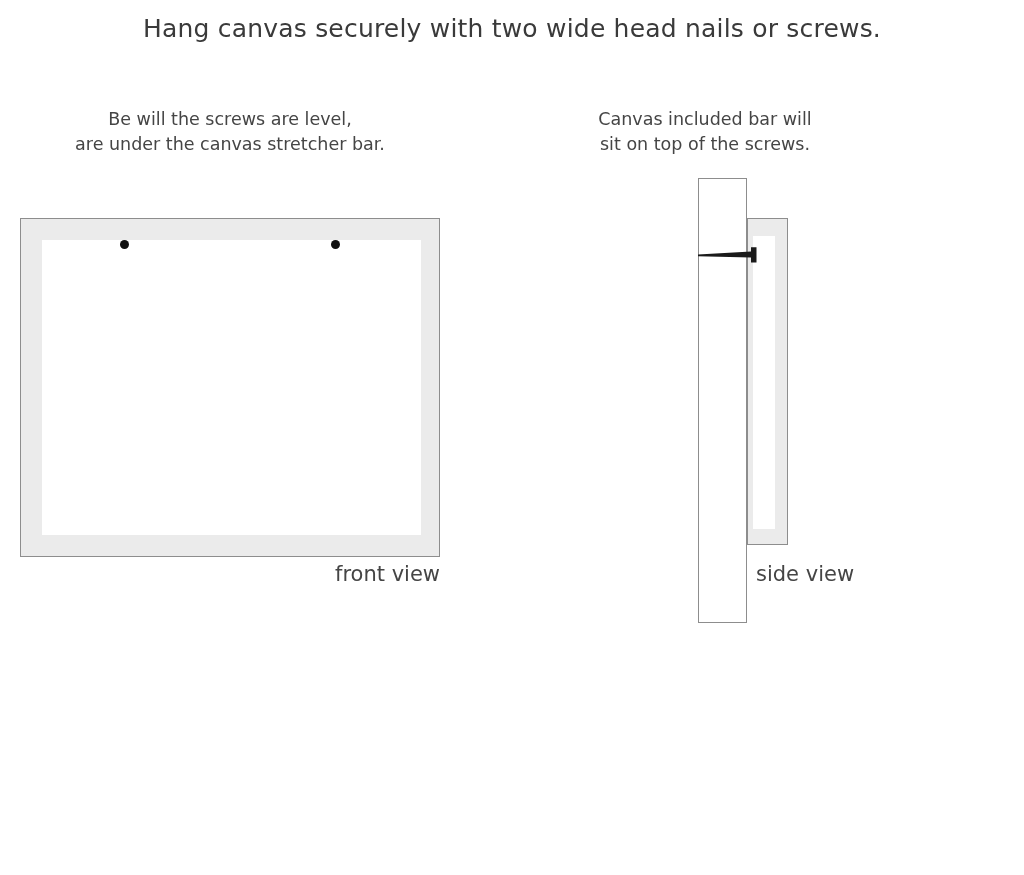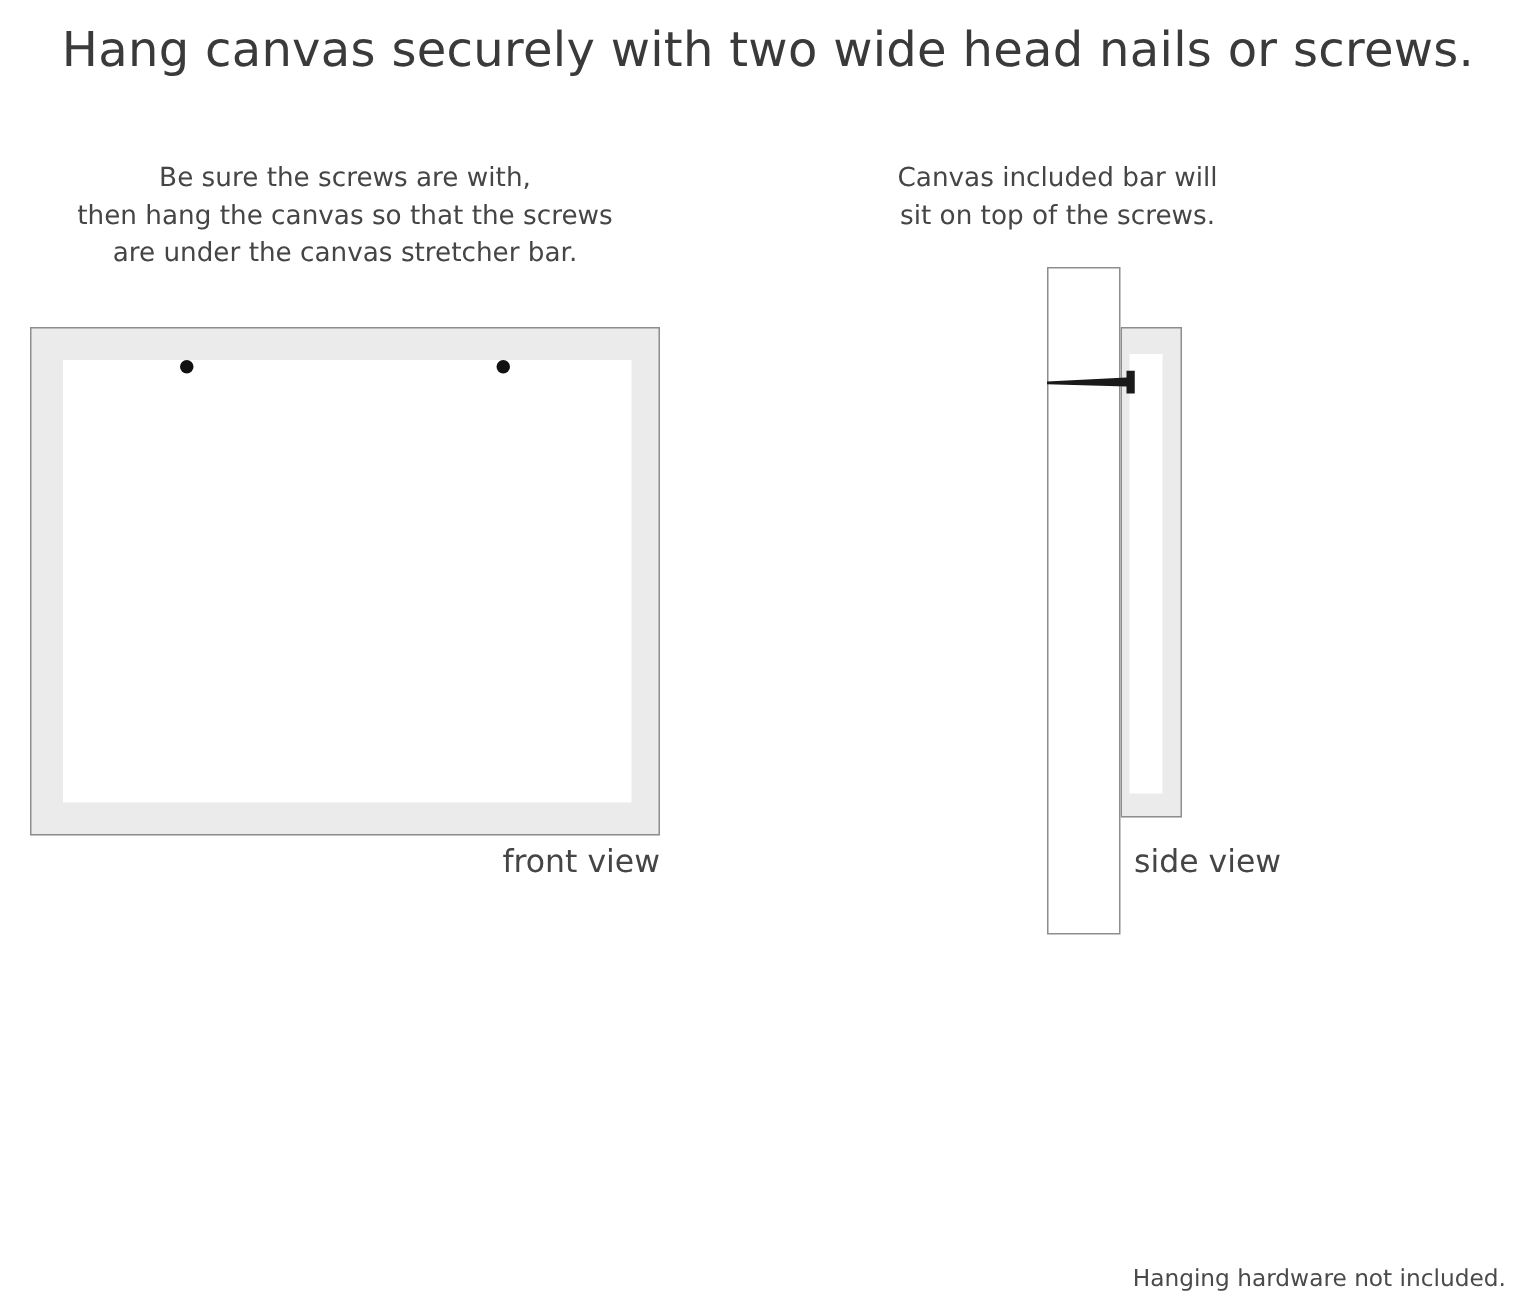--- a/index.html
+++ b/index.html
@@ -17,21 +17,21 @@
     overflow: hidden;
   }
 
   
   .title {
     position: absolute;
     left: 0;
     top: 14px;
     width: 1024px;
     text-align: center;
-    font-size: 32px;
+    font-size: 25px;
     font-weight: 400;
     letter-spacing: 0.2px;
     color: #3a3a3a;
     white-space: nowrap;
   }
 
   
   .caption {
     position: absolute;
     font-size: 17.5px;
@@ -155,22 +155,21 @@
     text-align: right;
   }
   .footer div { white-space: nowrap; }
 </style>
 </head>
 <body>
 
 <div class="title">Hang canvas securely with two wide head nails or screws.</div>
 
 <div class="caption caption-left">
-  <div>Be sure the screws are with,</div>
-  <div>then hang the canvas so that the screws</div>
+  <div>Be will the screws are level,</div>
   <div>are under the canvas stretcher bar.</div>
 </div>
 
 <div class="caption caption-right">
   <div>Canvas included bar will</div>
   <div>sit on top of the screws.</div>
 </div>
 
 <div class="front-view">
   <div class="front-inner"></div>
@@ -184,14 +183,13 @@
 </div>
 <div class="side-wall"></div>
 <div class="nail">
   <svg width="63" height="18" viewBox="0 0 63 18" xmlns="http://www.w3.org/2000/svg">
     <path d="M0 8.4 L53 5.6 L53 1.2 L58.5 1.2 L58.5 16.4 L53 16.4 L53 11.6 L0 10.2 Z" fill="#1a1a1a"></path>
   </svg>
 </div>
 <div class="view-label label-side">side view</div>
 
 <div class="footer">
-  <div>Hanging hardware not included.</div>
 </div>
 
 </body></html>

